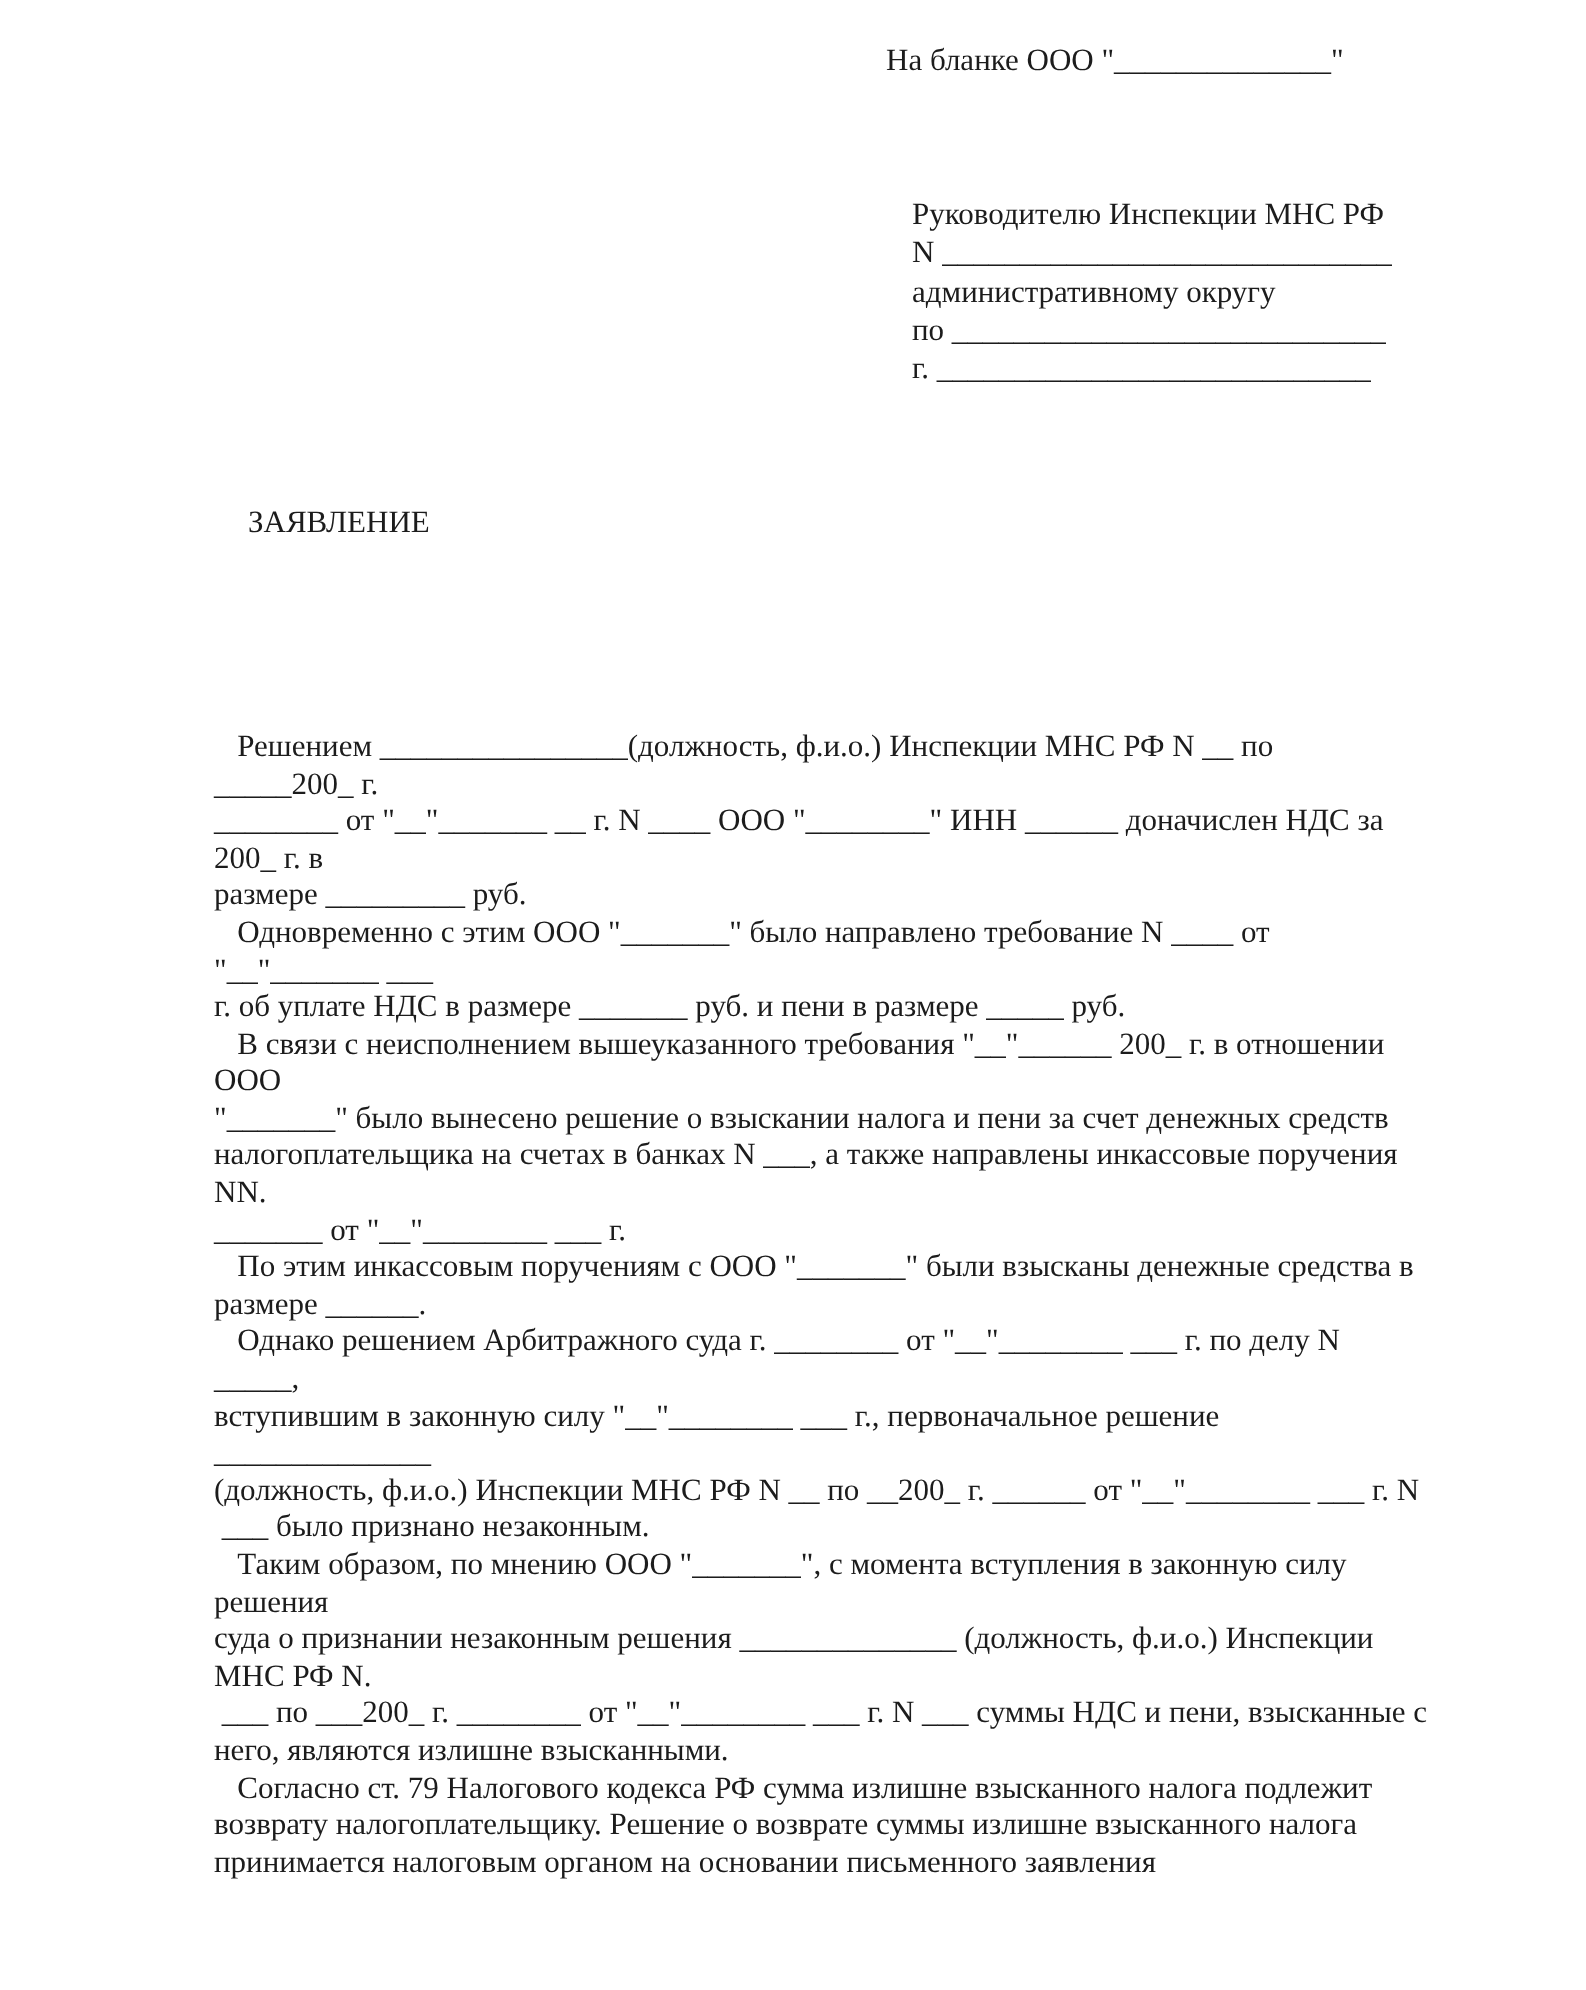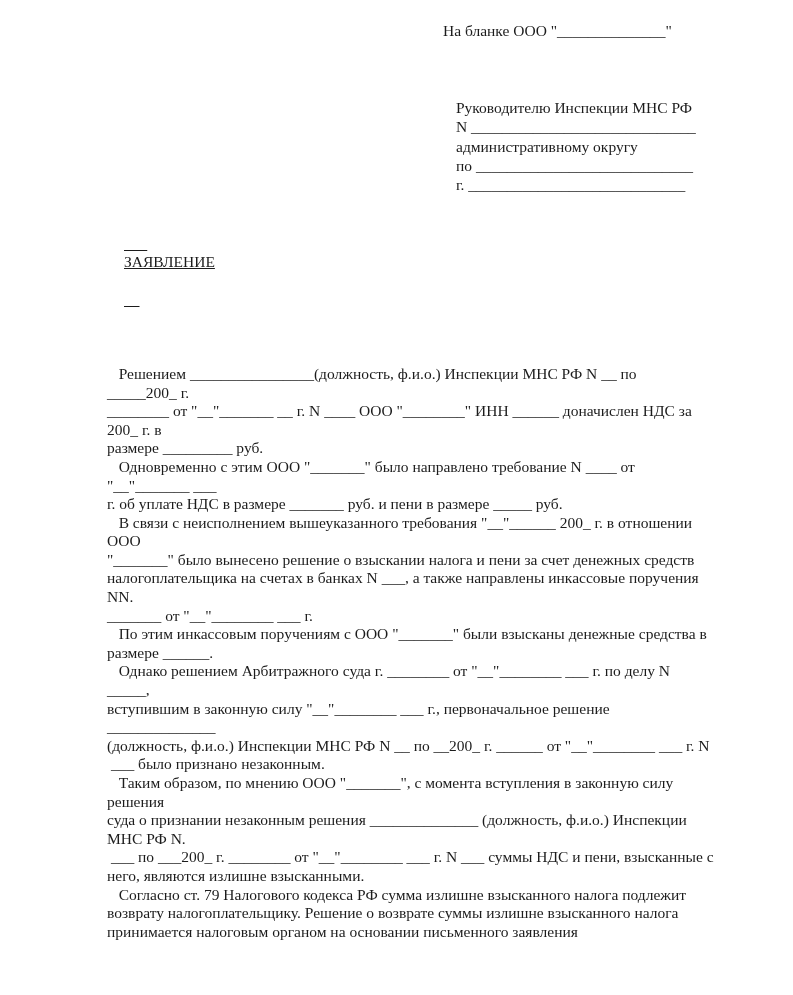--- a/index.html
+++ b/index.html
@@ -34,21 +34,20 @@
   }
   .main {
     position: absolute;
     left: 107px;
     top: 179px;
     line-height: 18.6px;
     white-space: pre;
   }
   .title-block {
     padding-left: 17px;
-    text-decoration: underline;
   }
   .line {
     min-height: 18.6px;
     white-space: pre;
   }
 </style>
 </head>
 <body>
 
 <div class="page">

